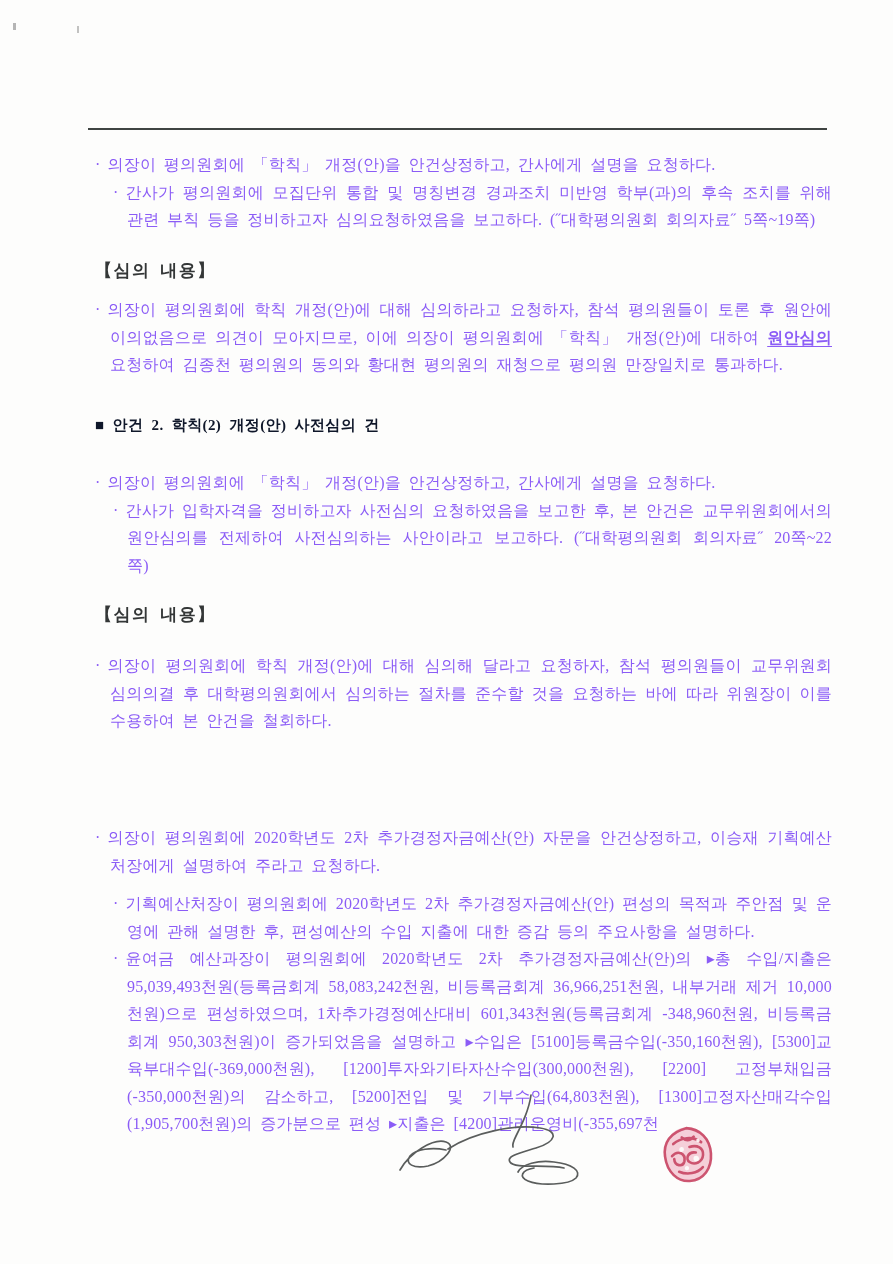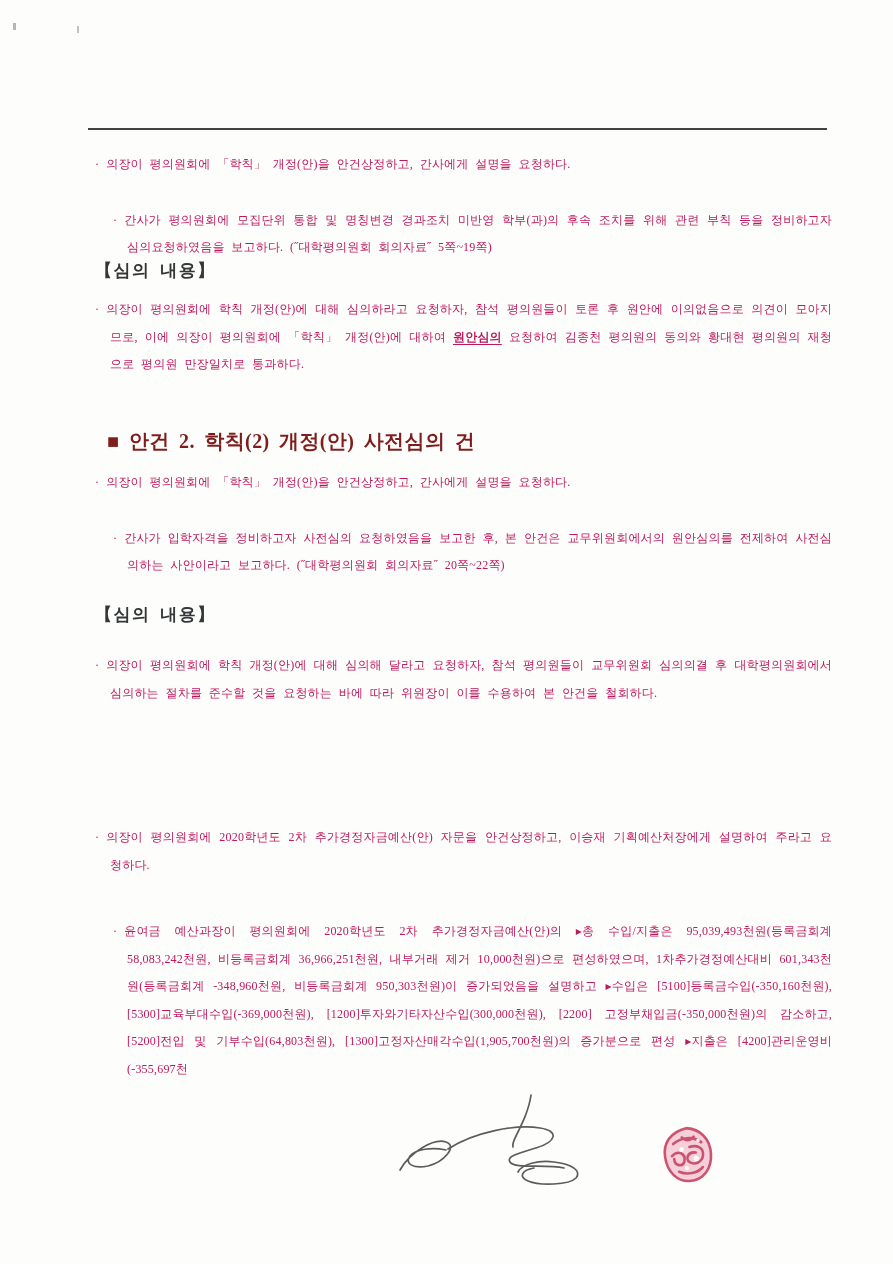--- a/index.html
+++ b/index.html
@@ -18,44 +18,44 @@
 
   .toprule {
     position:absolute; left:88px; top:128px;
     width:739px; height:2px;
     background:#3f4442;
   }
 
   .block { position:absolute; left:95px; width:737px; }
   .para {
     margin:0;
-    font-size:12px;
+    font-size:16px;
     line-height:27.5px;
     text-align:justify;
     letter-spacing:0.2px;
     word-spacing:3.5px;
-    color:#be185d;
+    color:#8b5cf6;
   }
   .hang-main { padding-left:15px; text-indent:-15px; }
-  .hang-sub  { padding-left:32px; text-indent:-14px;margin-top:28px; }
+  .hang-sub  { padding-left:32px; text-indent:-14px; }
   .bullet { padding-right:7px; }
 
   .review-header {
     position:absolute; left:95px; width:737px;
     margin:0; text-align:left;
     font-size:17px; font-weight:600;
     letter-spacing:1.5px; word-spacing:4px;
     color:#343737;
   }
   .agenda-title {
     position:absolute; left:95px; width:737px;
-    margin:12px;
-    font-size:20px; font-weight:700;
+    margin:0;
+    font-size:15px; font-weight:700;
     letter-spacing:0.4px; word-spacing:4px;
-    color:#7f1d1d;
+    color:#0f172a;
   }
   .emph { font-weight:700; text-decoration:underline; text-underline-offset:3px; }
 
   .sign-table {
     position:absolute; left:95px; top:1134px;
     width:727px; height:47px;
     border:2px solid #4c4f4e;
     box-sizing:border-box;
     display:flex;
     background:transparent;
@@ -106,20 +106,21 @@
   <div class="block" style="top:652px;">
     <p class="para hang-main"><span class="bullet">·</span><span>의장이 평의원회에 학칙 개정(안)에 대해 심의해 달라고 요청하자, 참석 평의원들이 교무위원회 심의의결 후 대학평의원회에서 심의하는 절차를 준수할 것을 요청하는 바에 따라 위원장이 이를 수용하여 본 안건을 철회하다.</span></p>
   </div>
 
 
   <div class="block" style="top:824px;">
     <p class="para hang-main"><span class="bullet">·</span><span>의장이 평의원회에 2020학년도 2차 추가경정자금예산(안) 자문을 안건상정하고, 이승재 기획예산처장에게 설명하여 주라고 요청하다.</span></p>
   </div>
 
   <div class="block" style="top:890px;">
+    <p class="para hang-sub"><span class="bullet">·</span><span>기획예산처장이 평의원회에 2020학년도 2차 추가경정자금예산(안) 편성의 목적과 주안점 및 운영에 관해 설명한 후, 편성예산의 수입 지출에 대한 증감 등의 주요사항을 설명하다.</span></p>
     <p class="para hang-sub"><span class="bullet">·</span><span>윤여금 예산과장이 평의원회에 2020학년도 2차 추가경정자금예산(안)의 ▸총 수입/지출은 95,039,493천원(등록금회계 58,083,242천원, 비등록금회계 36,966,251천원, 내부거래 제거 10,000천원)으로 편성하였으며, 1차추가경정예산대비 601,343천원(등록금회계 -348,960천원, 비등록금회계 950,303천원)이 증가되었음을 설명하고 ▸수입은 [5100]등록금수입(-350,160천원), [5300]교육부대수입(-369,000천원), [1200]투자와기타자산수입(300,000천원), [2200] 고정부채입금(-350,000천원)의 감소하고, [5200]전입 및 기부수입(64,803천원), [1300]고정자산매각수입(1,905,700천원)의 증가분으로 편성 ▸지출은 [4200]관리운영비(-355,697천</span></p>
   </div>
 
 
   <svg class="signature-svg" width="225" height="100" viewBox="0 0 225 100">
     <g fill="none" stroke="#5a5d5c" stroke-width="1.7" stroke-linecap="round">
       <path d="M143,3 C141,18 134,32 128,44 C126,48 124,52 125,55"></path>
       <path d="M12,78 C22,60 46,46 58,50 C70,54 56,70 40,74 C26,77 16,72 22,64 C28,57 44,55 58,58"></path>
       <path d="M60,57 C86,40 128,32 152,36 C172,39 168,50 148,56 C132,61 118,64 122,70 C126,77 158,72 176,76"></path>
       <path d="M130,80 C134,72 150,68 166,70 C184,72 194,79 188,86 C181,93 152,94 140,89 C130,85 134,78 146,76"></path>

